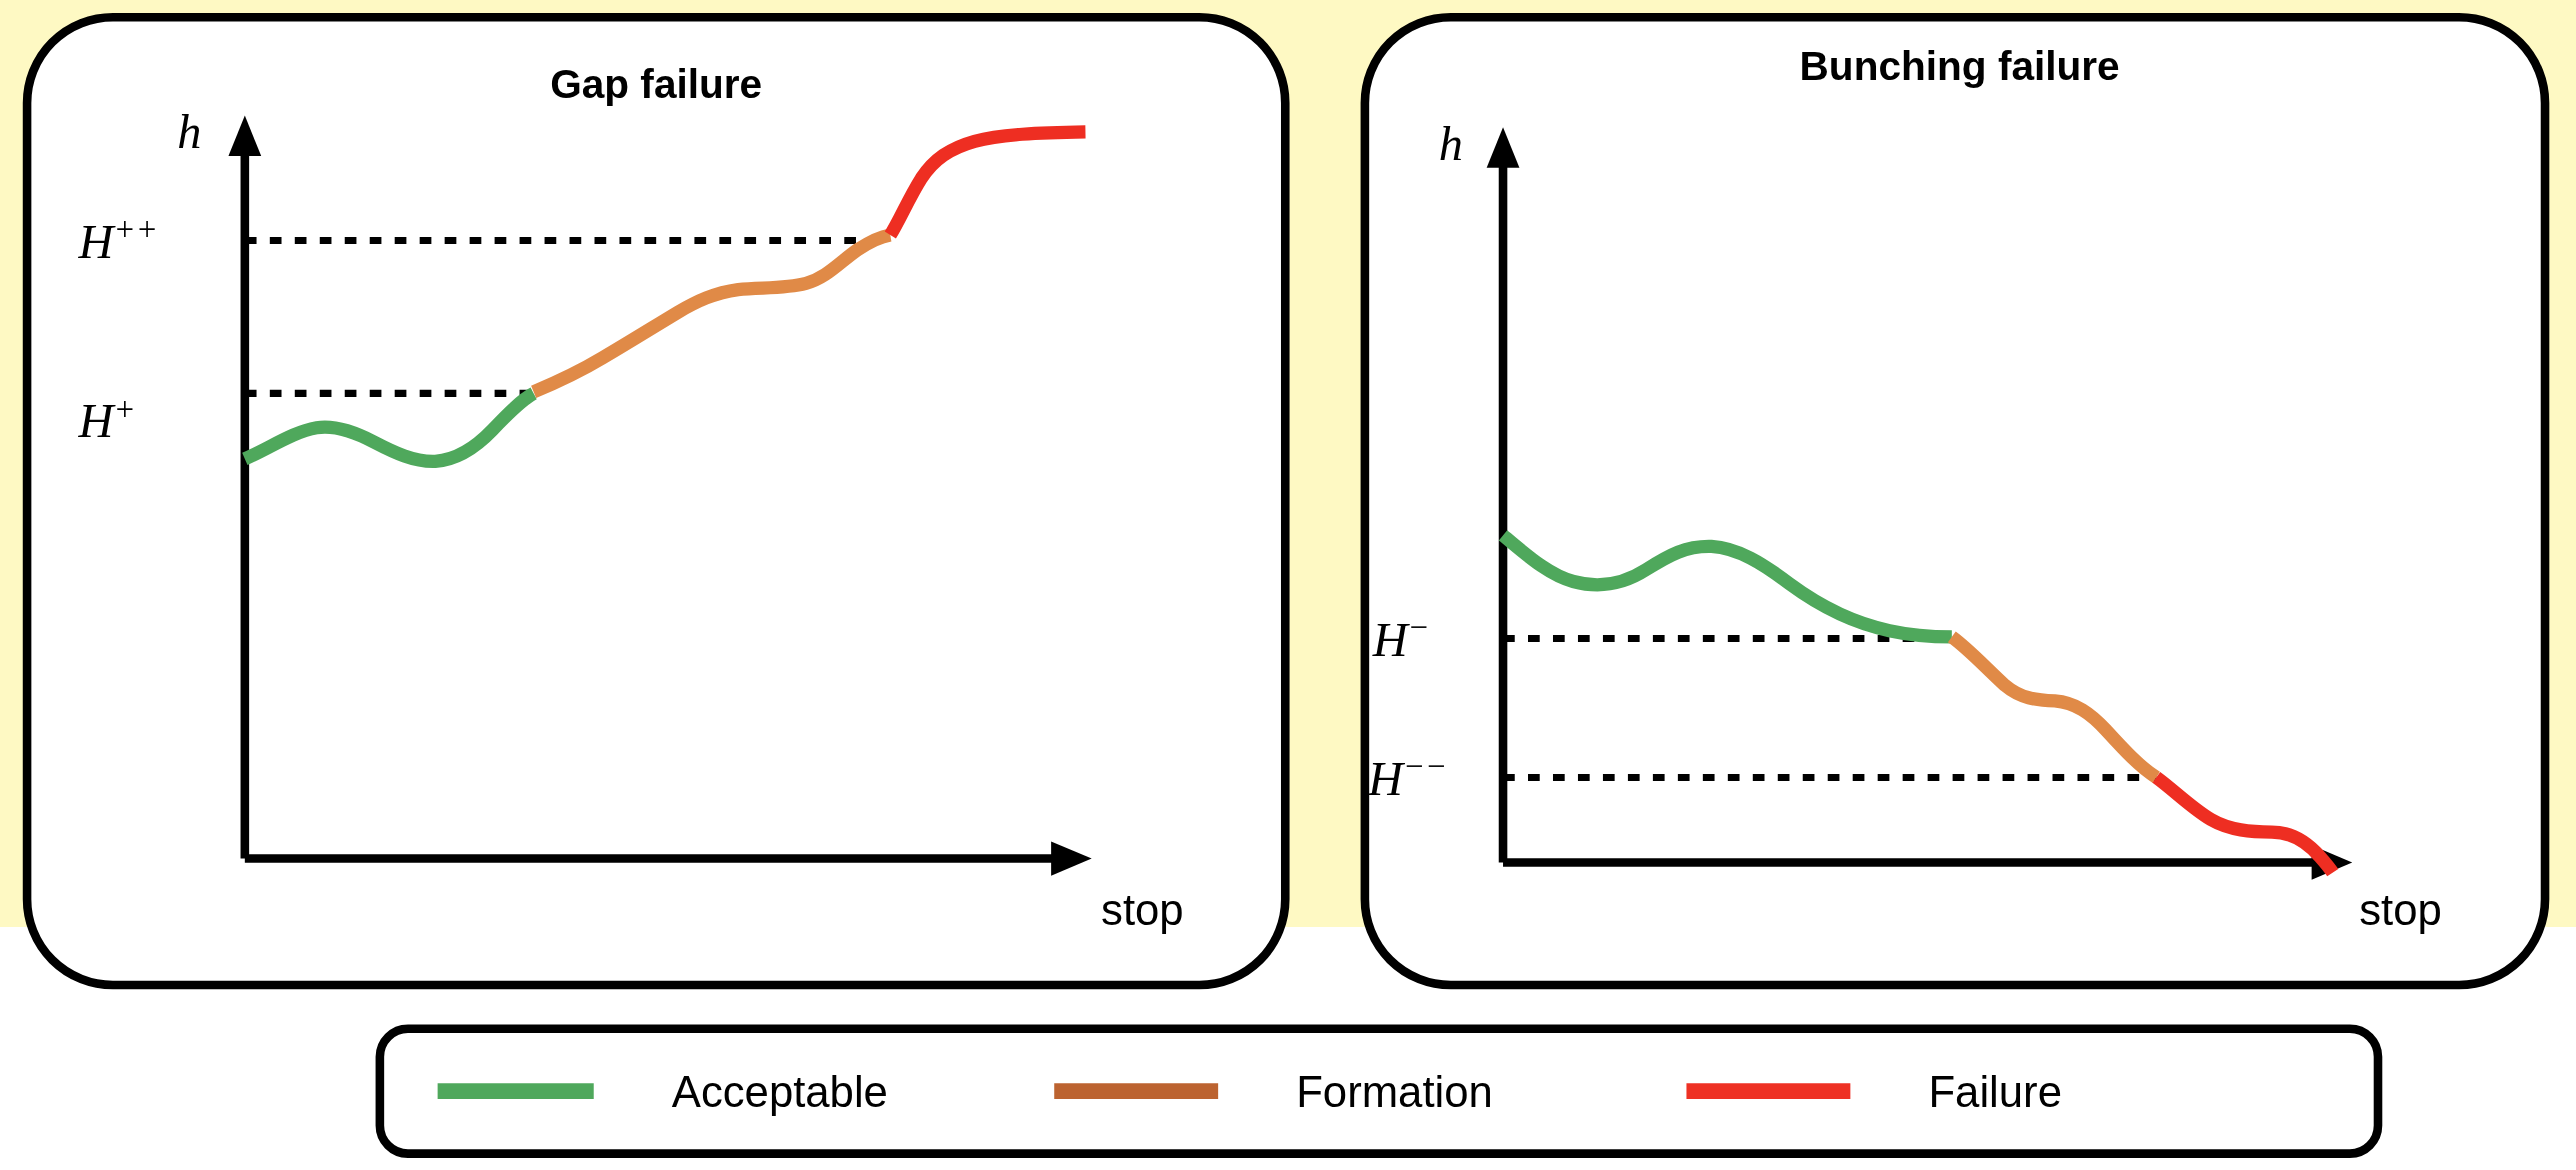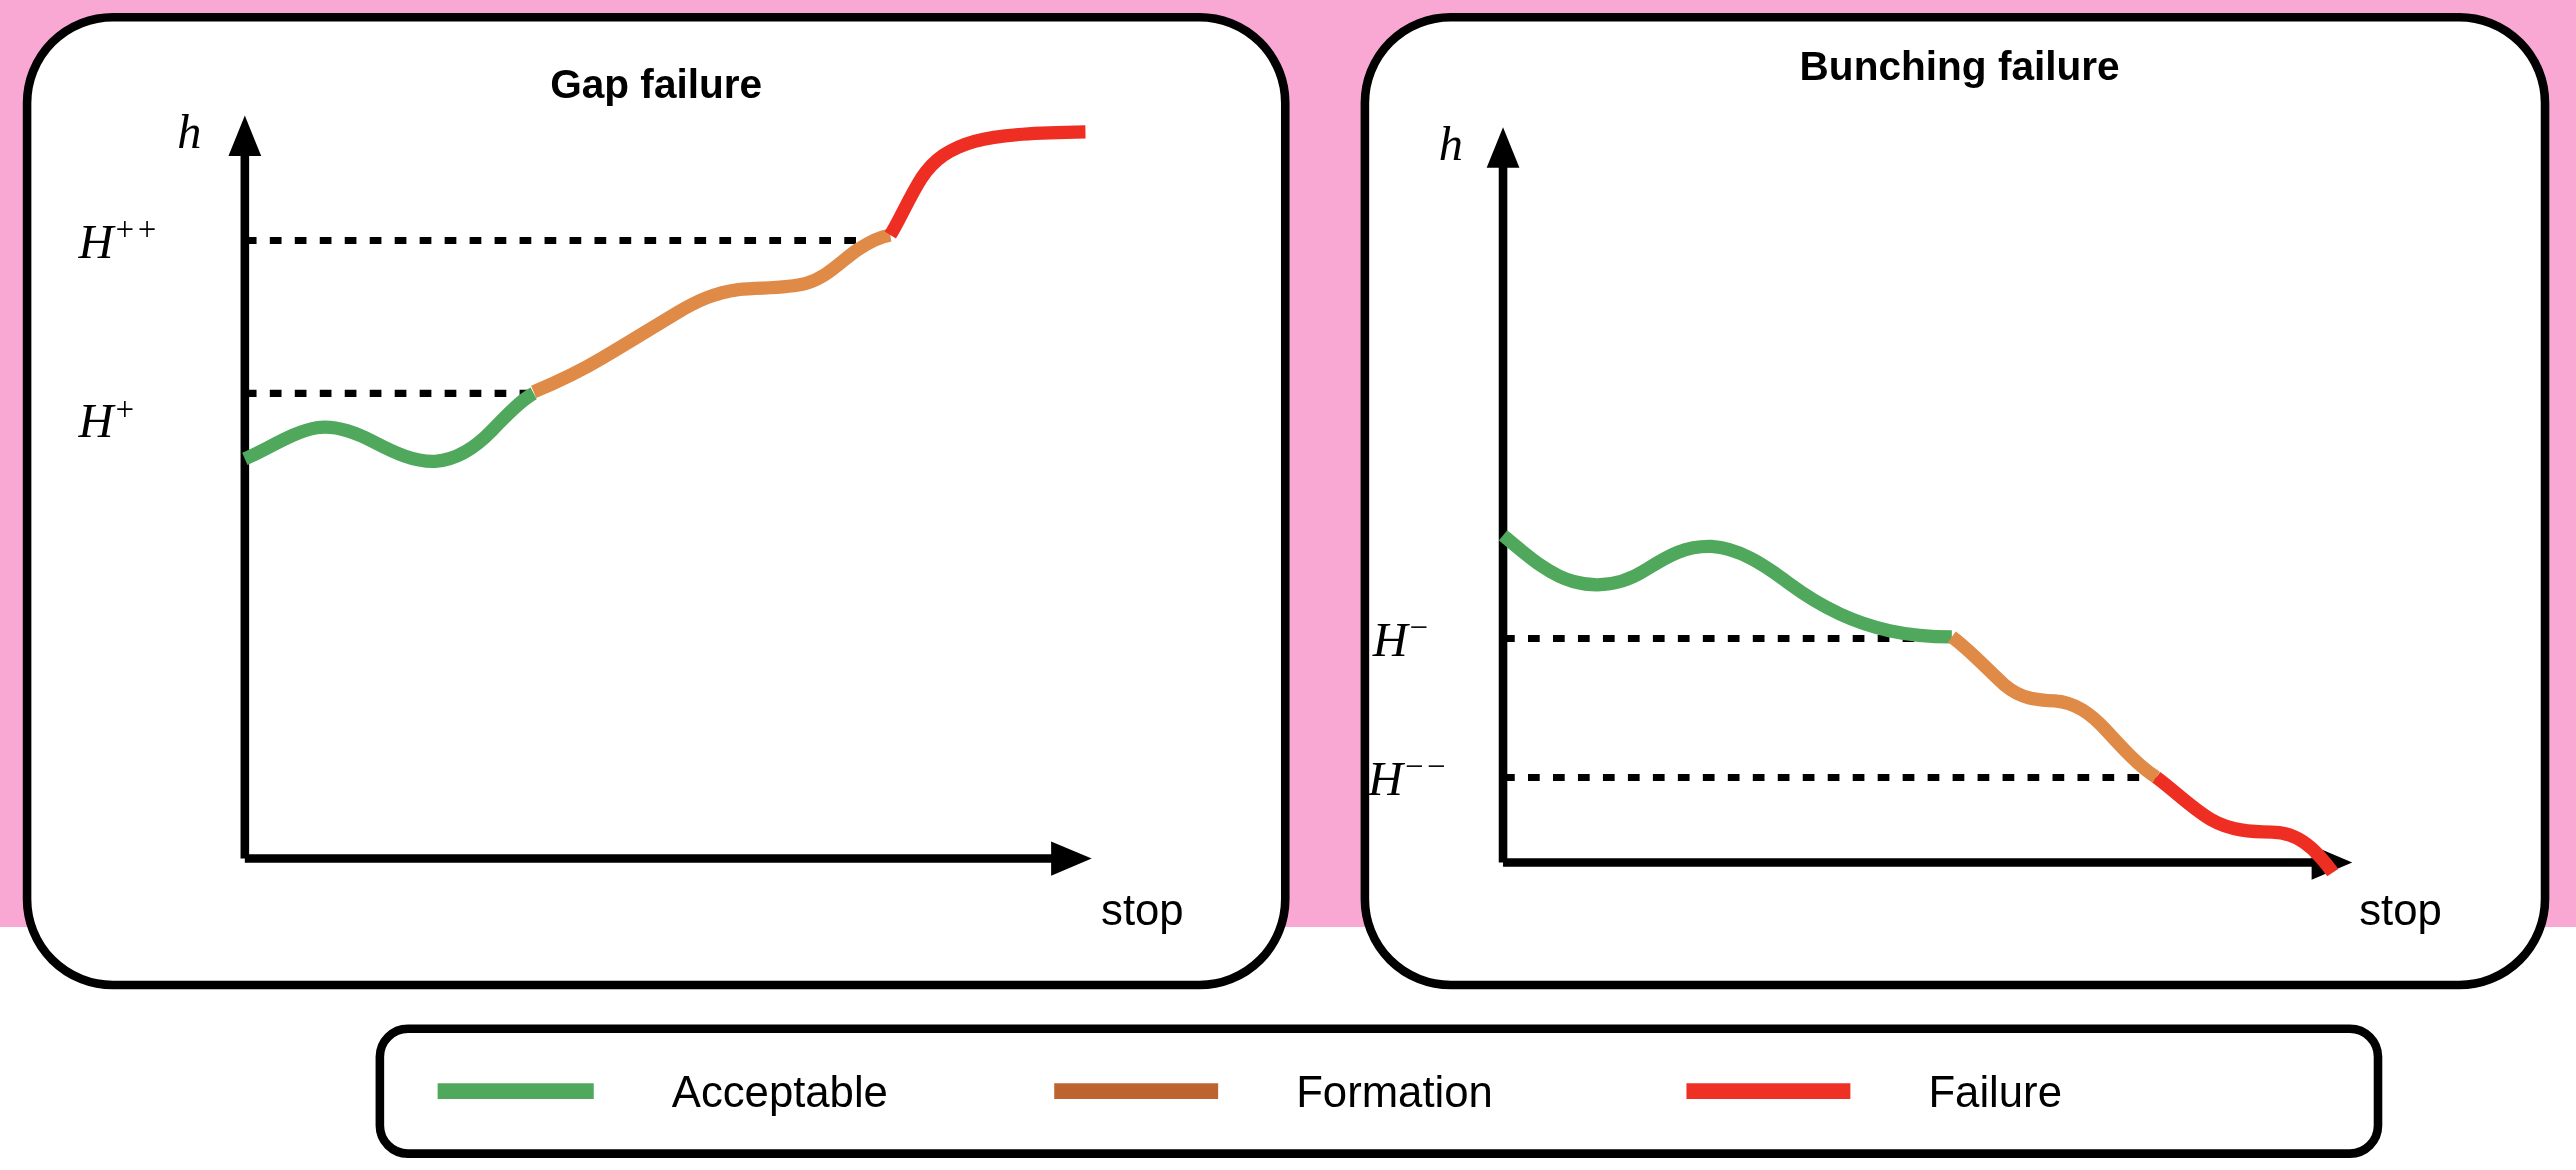--- a/index.html
+++ b/index.html
@@ -10,21 +10,21 @@
   body {
     width: 2576px;
     height: 1170px;
     font-family: "Liberation Sans", sans-serif;
     overflow: hidden;
   }
   #stage {
     position: relative;
     width: 2576px;
     height: 927px;
-    background: #f9a8d4;
+    background: #fef9c3;
   }
   svg.figure {
     position: absolute;
     left: 0;
     top: 0;
     width: 2576px;
     height: 1170px;
     display: block;
   }
   .panel-frame {

